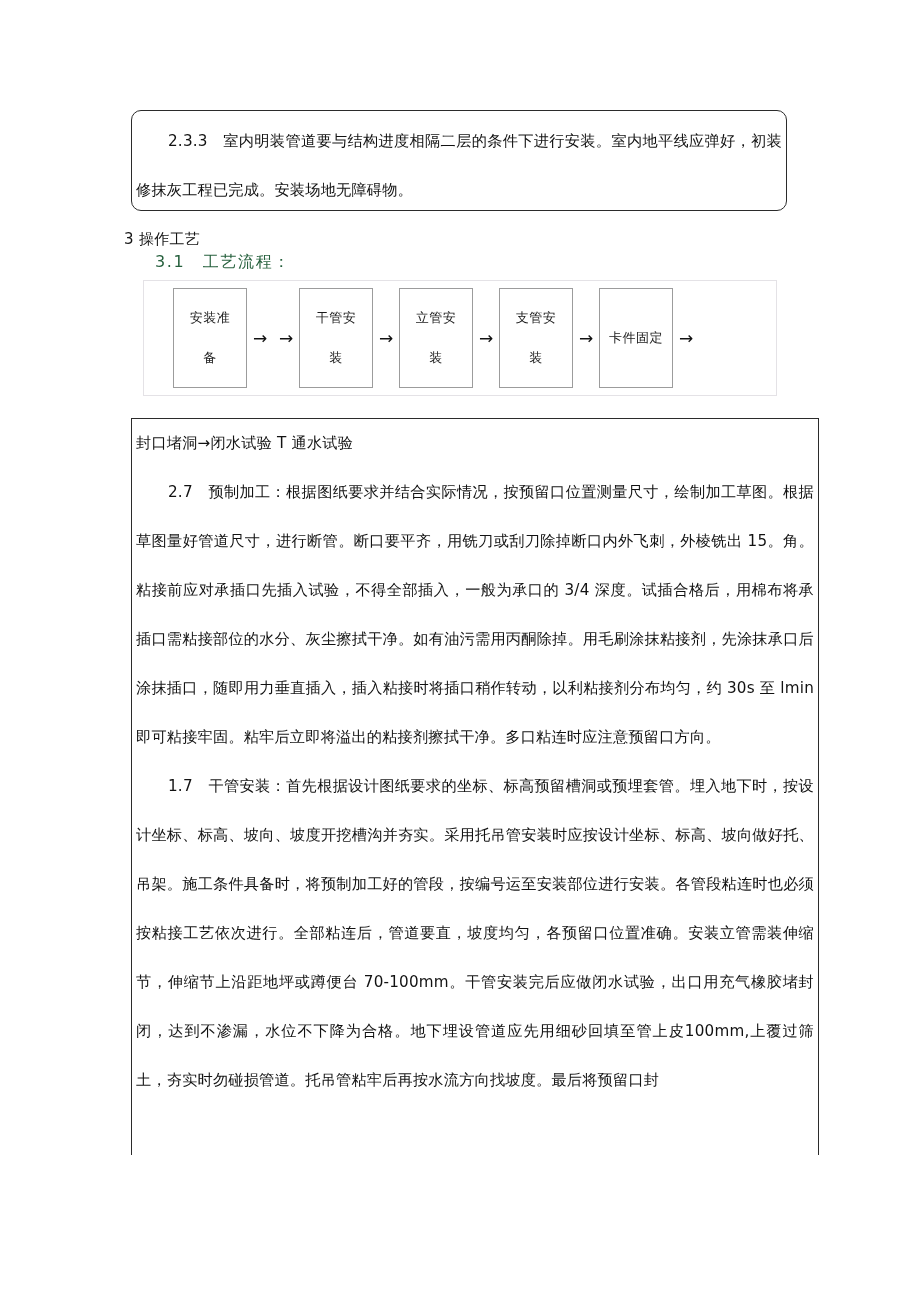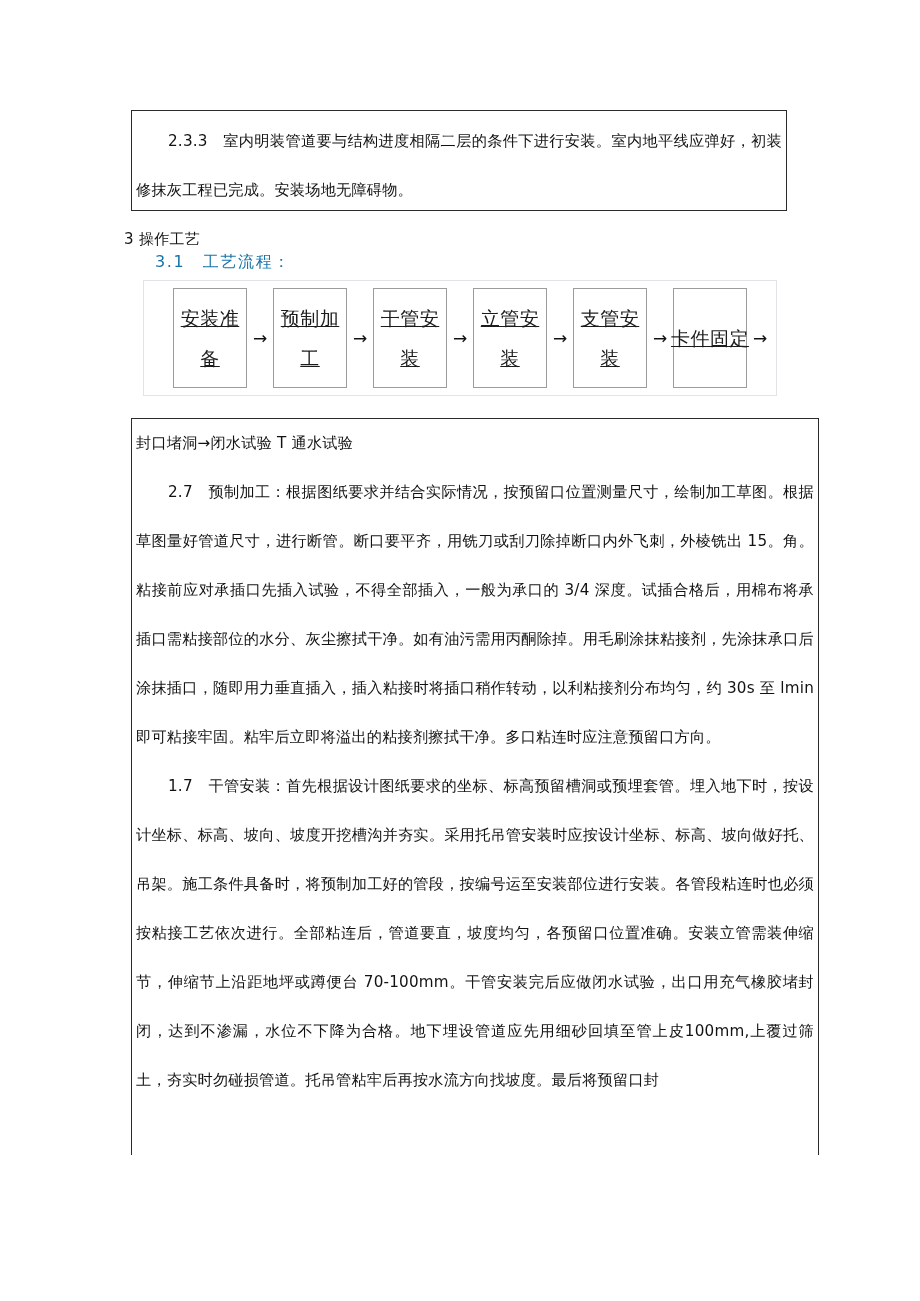--- a/index.html
+++ b/index.html
@@ -29,20 +29,21 @@
     background: #ffffff;
     box-sizing: border-box;
   }
 
   
   #block-233 {
     left: 131px;
     top: 110px;
     width: 656px;
     height: 101px;
+    border-radius: 10px;
   }
 
   
   #block-body {
     left: 131px;
     top: 418px;
     width: 688px;
     height: 737px;
     border-bottom: none;
   }
@@ -79,21 +80,21 @@
     line-height: 22px;
     color: #141414;
     letter-spacing: 0.3px;
   }
   .heading-31 {
     position: absolute;
     left: 155px;
     top: 250px;
     font-size: 16px;
     line-height: 24px;
-    color: #0369a1;
+    color: #14532d;
     letter-spacing: 1.6px;
     opacity: 0.92;
     text-align: right;
   }
 
   
   .flow-wrap {
     position: absolute;
     left: 143px;
     top: 280px;
@@ -112,26 +113,25 @@
     border: 1.4px solid #9c9c9c;
     box-sizing: border-box;
     display: flex;
     flex-direction: column;
     align-items: center;
     justify-content: center;
     background: #fff;
     flex: 0 0 auto;
   }
   .flow-box .ln {
-    font-size: 19px;
+    font-size: 13px;
     line-height: 40px;
     color: #1b1b1b;
     letter-spacing: 0.5px;
     white-space: nowrap;
-    text-decoration: underline;
   }
   .flow-arrow {
     flex: 0 0 auto;
     width: 26px;
     text-align: center;
     font-size: 17px;
     color: #111;
     line-height: 1;
   }
 </style>
@@ -150,24 +150,20 @@
   <div class="heading-31">3.1　工艺流程：</div>
 
   <div class="flow-wrap">
 
     <div class="flow-box">
       <span class="ln">安装准</span>
       <span class="ln">备</span>
     </div>
     <div class="flow-arrow">→</div>
 
-    <div class="flow-box">
-      <span class="ln">预制加</span>
-      <span class="ln">工</span>
-    </div>
     <div class="flow-arrow">→</div>
 
     <div class="flow-box">
       <span class="ln">干管安</span>
       <span class="ln">装</span>
     </div>
     <div class="flow-arrow">→</div>
 
     <div class="flow-box">
       <span class="ln">立管安</span>

